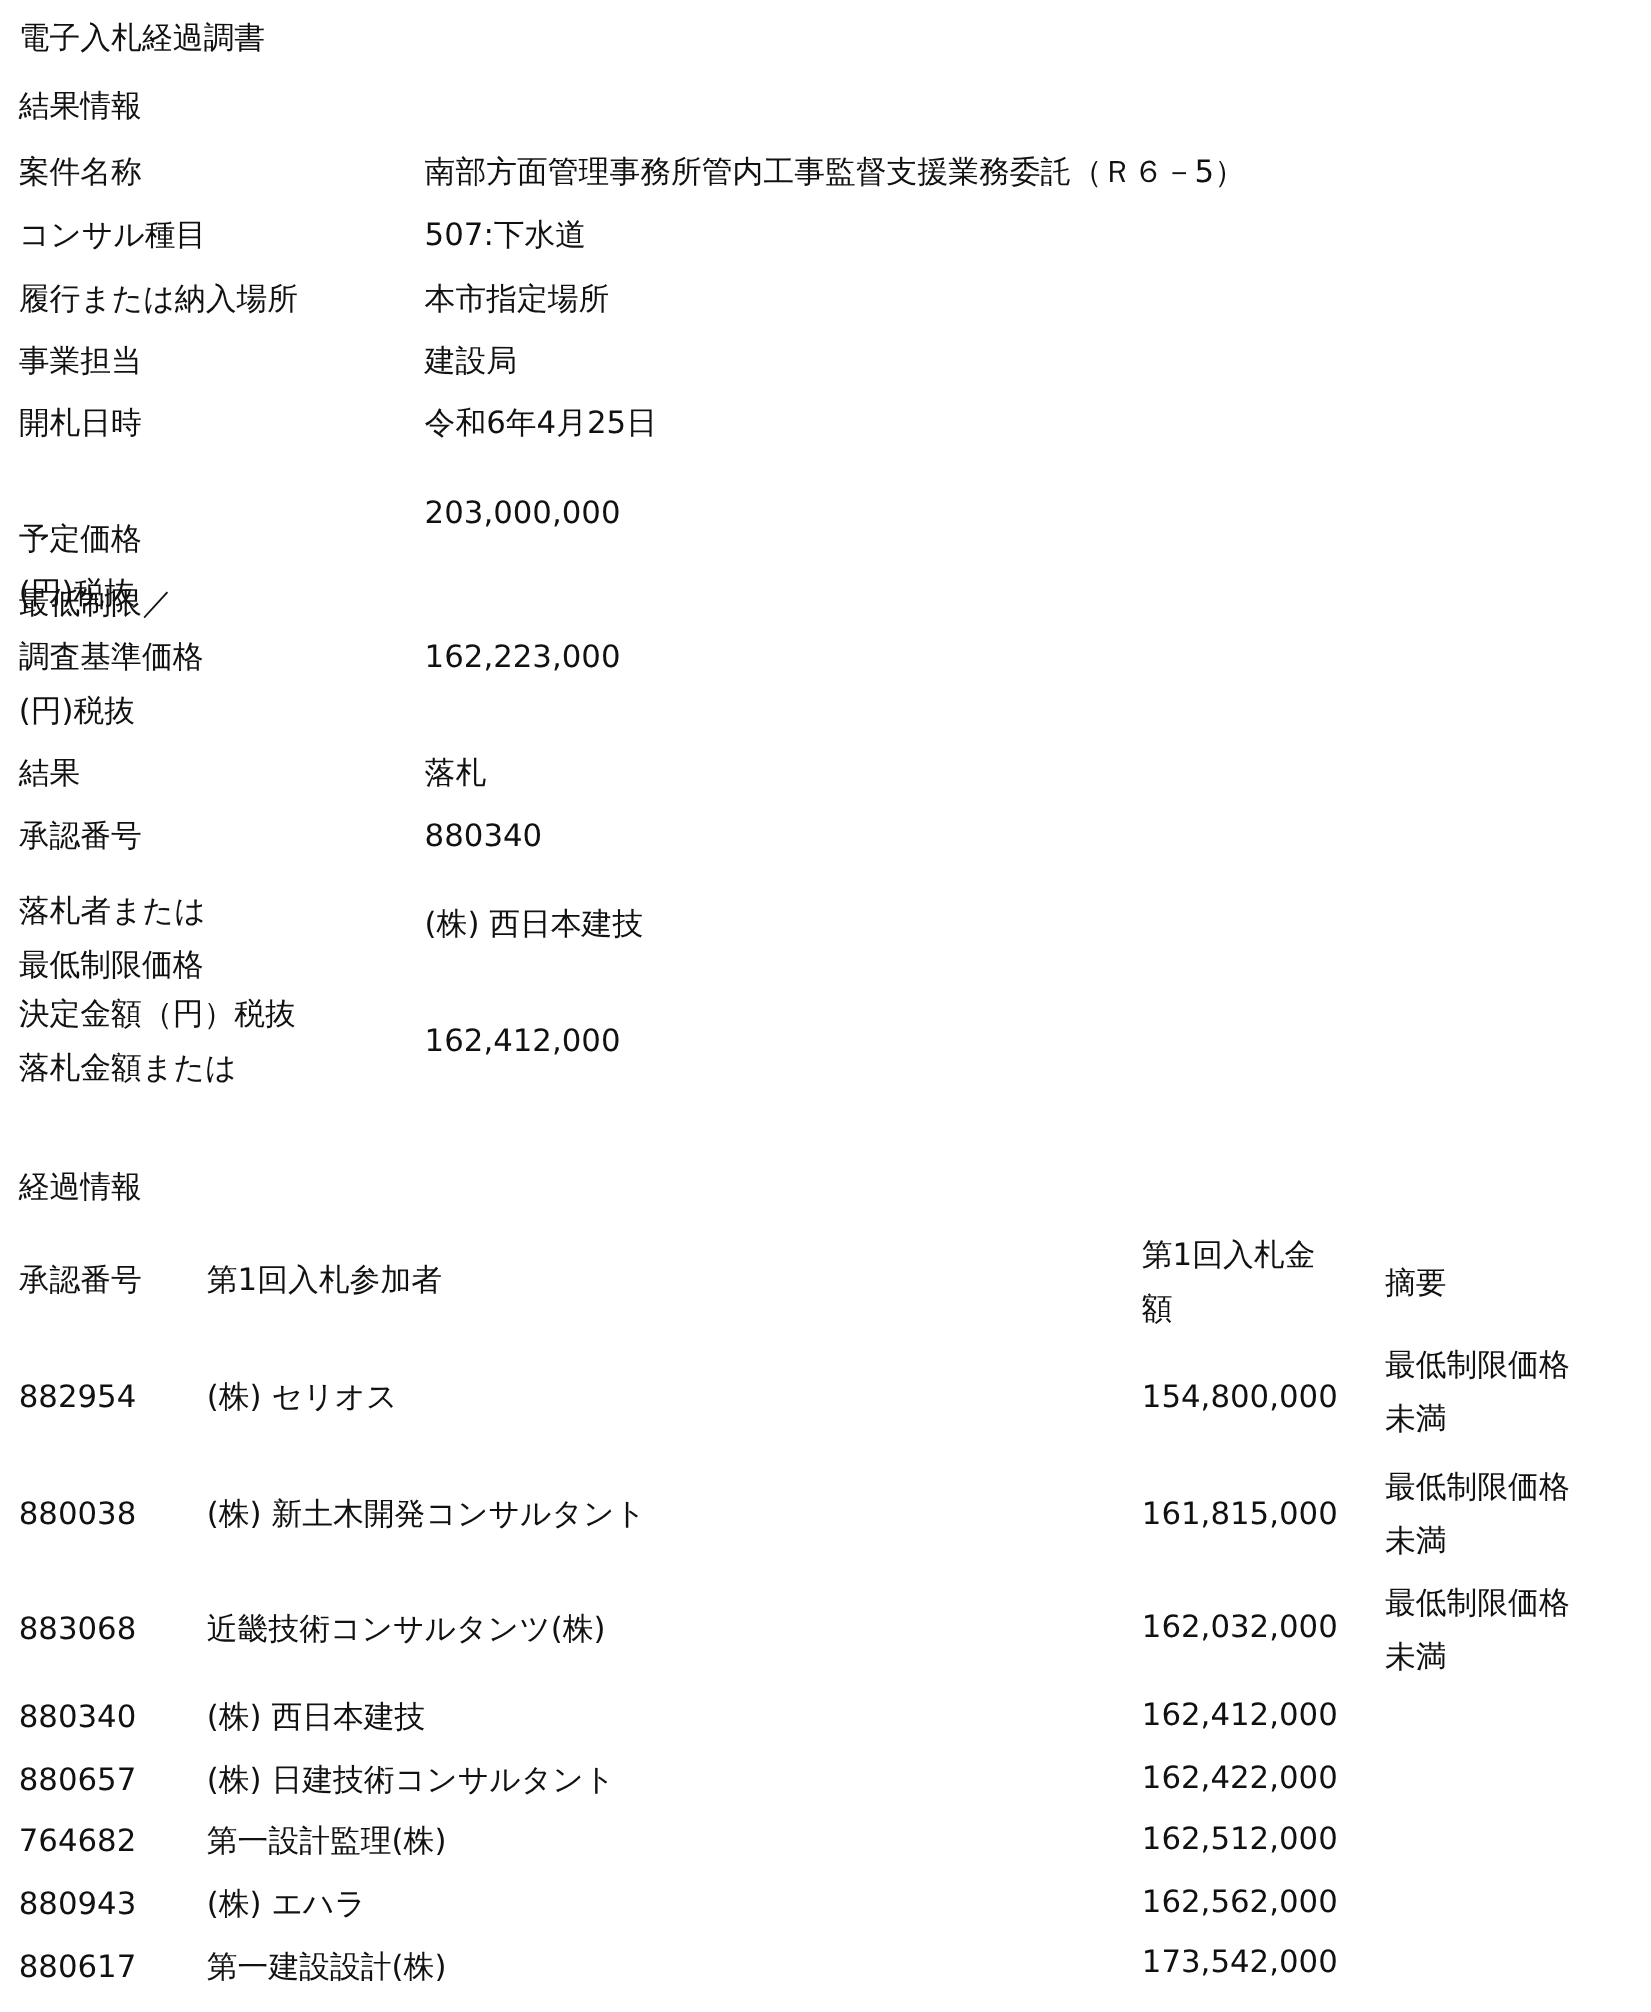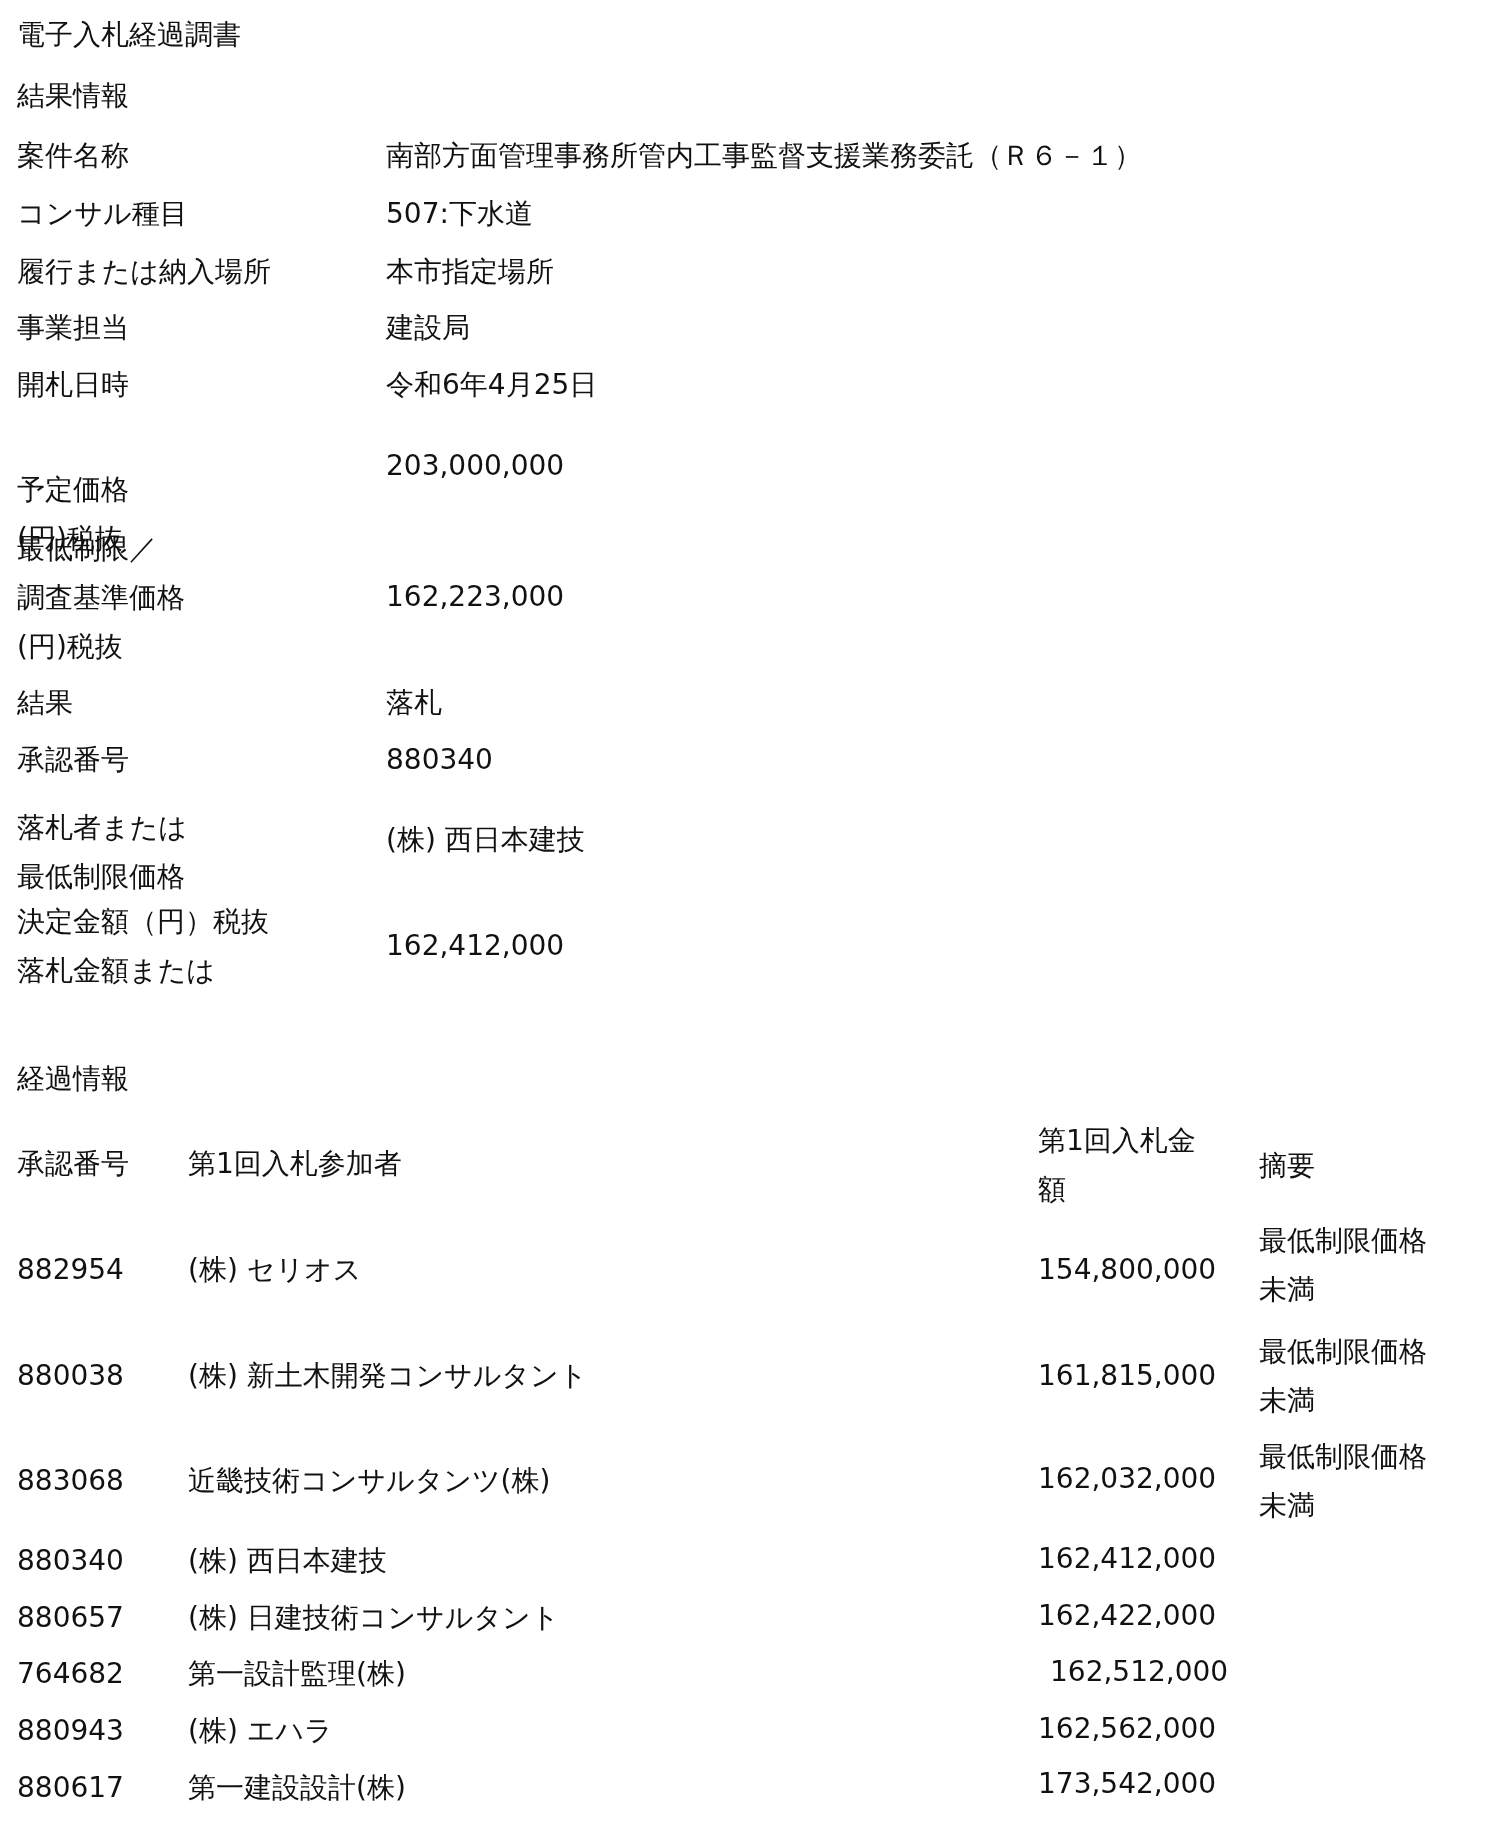--- a/index.html
+++ b/index.html
@@ -9,21 +9,21 @@
   .ml { line-height:49px; white-space:nowrap; }
 </style>
 </head>
 <body>
 
 <div class="t" style="left:17px;top:35px;">電子入札経過調書</div>
 
 <div class="t" style="left:17px;top:96px;">結果情報</div>
 
 <div class="t" style="left:17px;top:156px;">案件名称</div>
-<div class="t" style="left:386px;top:156px;">南部方面管理事務所管内工事監督支援業務委託（Ｒ６－１）</div>
+<div class="t" style="left:386px;top:156px;">南部方面管理事務所管内工事監督支援業務委託（Ｒ６－5）</div>
 
 <div class="t" style="left:17px;top:214px;">コンサル種目</div>
 <div class="t" style="left:386px;top:214px;">507:下水道</div>
 
 <div class="t" style="left:17px;top:272px;">履行または納入場所</div>
 <div class="t" style="left:386px;top:272px;">本市指定場所</div>
 
 <div class="t" style="left:17px;top:328px;">事業担当</div>
 <div class="t" style="left:386px;top:328px;">建設局</div>
 
@@ -99,21 +99,21 @@
   <div class="t" style="left:17px;top:1561px;">880340</div>
   <div class="t" style="left:188px;top:1561px;">(株) 西日本建技</div>
   <div class="t" style="left:1038px;top:1559px;">162,412,000</div>
 
   <div class="t" style="left:17px;top:1618px;">880657</div>
   <div class="t" style="left:188px;top:1618px;">(株) 日建技術コンサルタント</div>
   <div class="t" style="left:1038px;top:1616px;">162,422,000</div>
 
   <div class="t" style="left:17px;top:1674px;">764682</div>
   <div class="t" style="left:188px;top:1674px;">第一設計監理(株)</div>
-  <div class="t" style="left:1038px;top:1672px;margin-left:12px;">162,512,000</div>
+  <div class="t" style="left:1038px;top:1672px;">162,512,000</div>
 
   <div class="t" style="left:17px;top:1731px;">880943</div>
   <div class="t" style="left:188px;top:1731px;">(株) エハラ</div>
   <div class="t" style="left:1038px;top:1729px;">162,562,000</div>
 
   <div class="t" style="left:17px;top:1788px;">880617</div>
   <div class="t" style="left:188px;top:1788px;">第一建設設計(株)</div>
   <div class="t" style="left:1038px;top:1784px;">173,542,000</div>
 </div>
 

